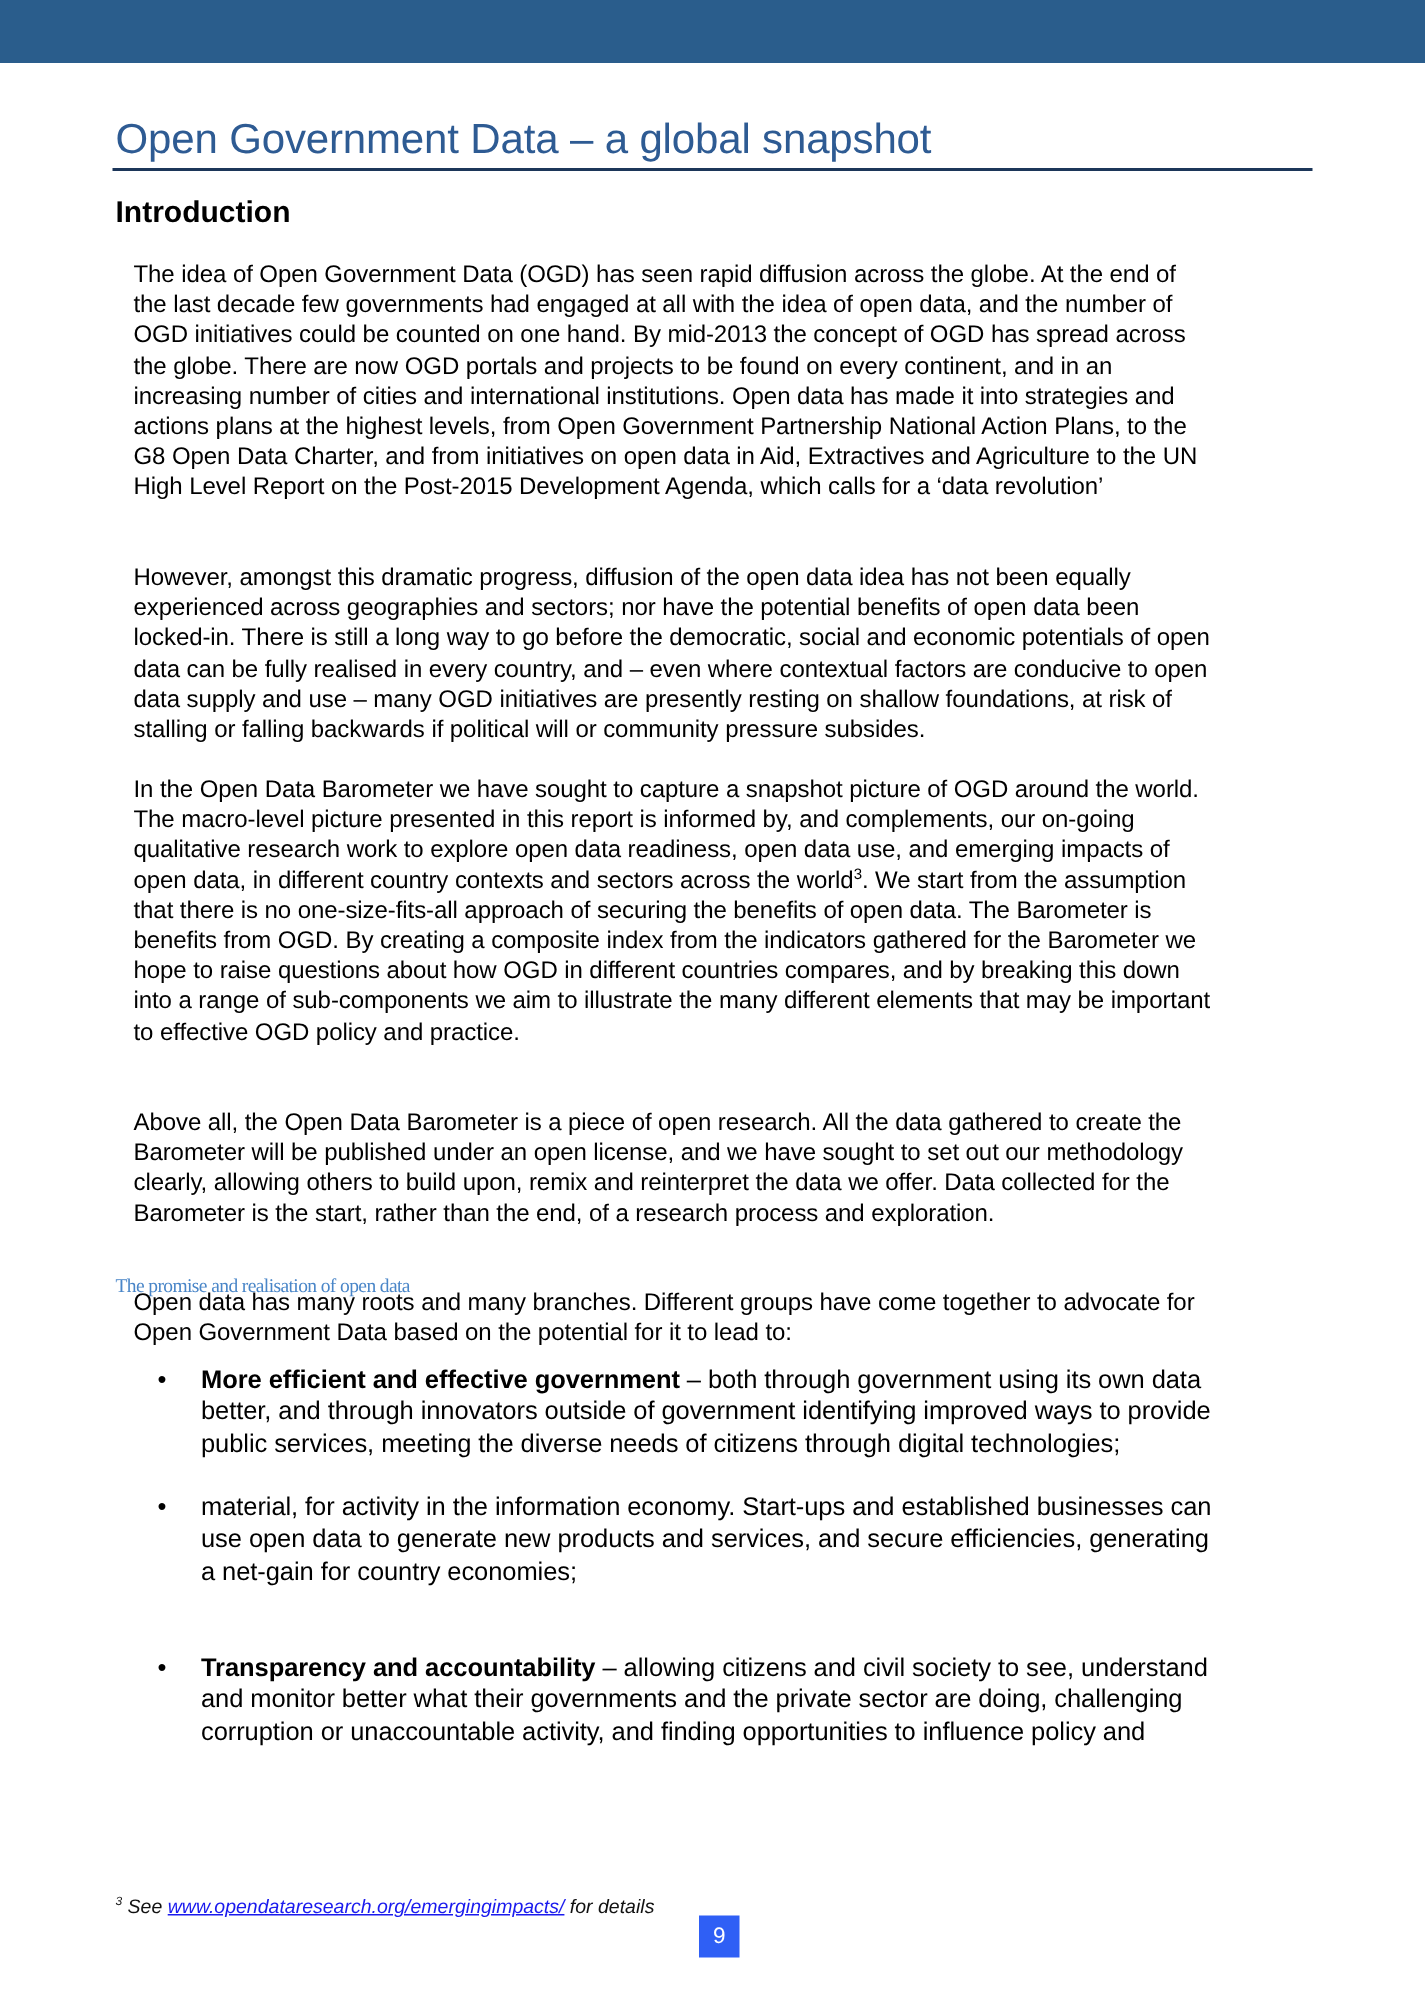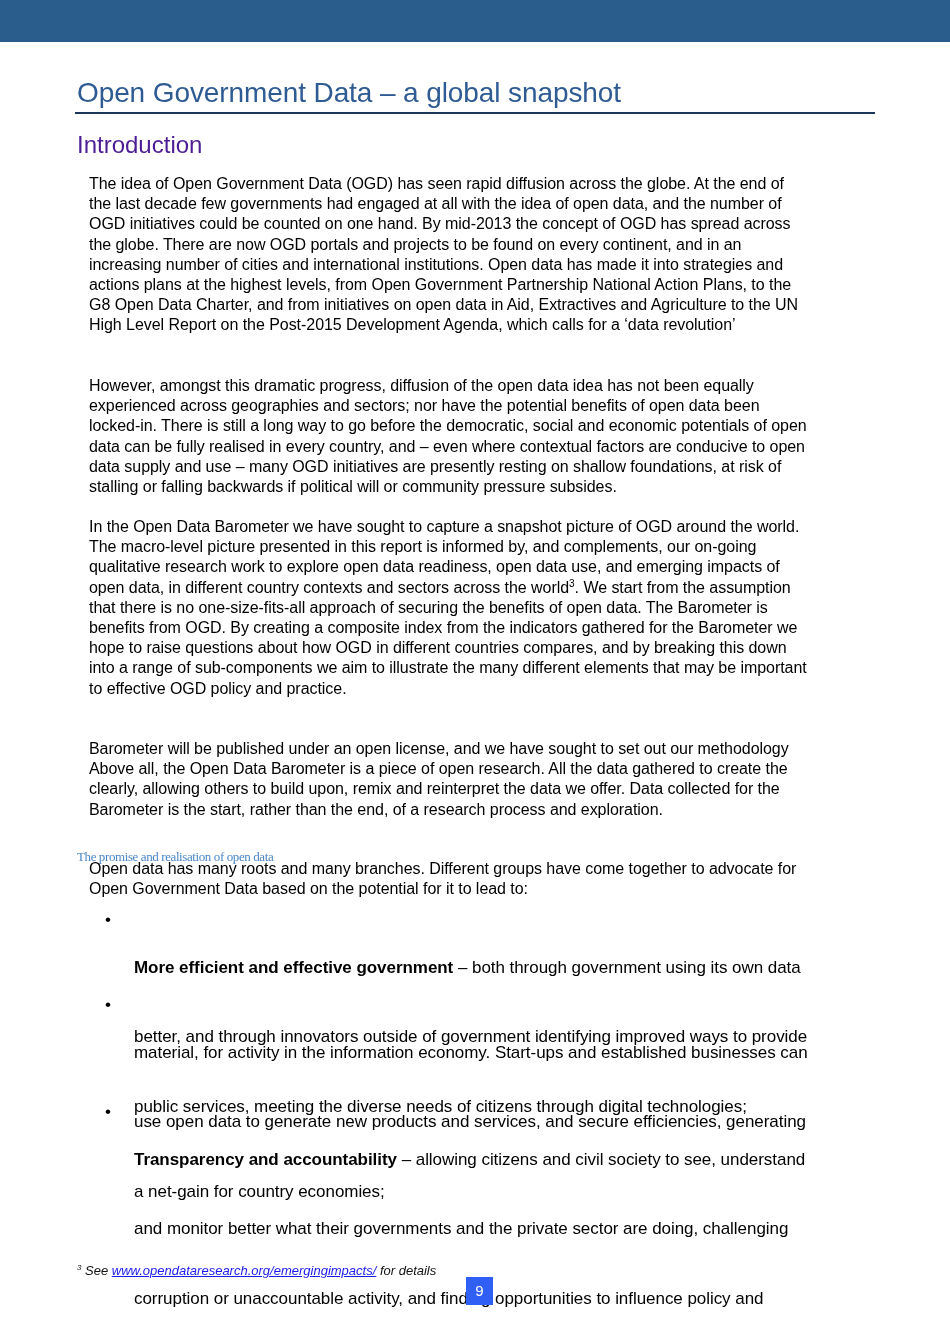--- a/index.html
+++ b/index.html
@@ -36,23 +36,23 @@
       left: 75px;
       top: 112px;
       width: 800px;
       height: 2px;
       background: #1c3659;
     }
     .section-heading {
       position: absolute;
       left: 77px;
       top: 131px;
-      font-size: 24px;
-      font-weight: normal;
-      color: #4c1d95;
+      font-size: 20px;
+      font-weight: bold;
+      color: #000000;
       white-space: nowrap;
     }
     .para {
       position: absolute;
       left: 77px;
       width: 800px;
       font-size: 16px;
       line-height: 20.2px;
       margin: 12px;
       letter-spacing: -0.05px;
@@ -85,21 +85,21 @@
       position: absolute;
       left: 28px;
       top: 0;
       font-size: 17px;
     }
     .bullet-body {
       position: absolute;
       left: 57px;
       top: 0;
     }
-    .bullet-body .line { letter-spacing: -0.05px; margin-top: 48px; }
+    .bullet-body .line { letter-spacing: -0.05px; }
     .bullet-body b { font-weight: bold; }
     .footnote {
       position: absolute;
       left: 77px;
       top: 1263px;
       font-size: 13px;
       font-style: italic;
       white-space: nowrap;
       color: #111111;
     }
@@ -161,22 +161,22 @@
   <span class="line">qualitative research work to explore open data readiness, open data use, and emerging impacts of</span>
   <span class="line"><span>open data, in different country contexts and sectors across the world</span><sup>3</sup><span>. We start from the assumption</span></span>
   <span class="line">that there is no one-size-fits-all approach of securing the benefits of open data. The Barometer is</span>
   <span class="line">benefits from OGD. By creating a composite index from the indicators gathered for the Barometer we</span>
   <span class="line">hope to raise questions about how OGD in different countries compares, and by breaking this down</span>
   <span class="line">into a range of sub-components we aim to illustrate the many different elements that may be important</span>
   <span class="line">to effective OGD policy and practice.</span>
 </div>
 
 <div class="para" style="top:727px;">
+  <span class="line">Above all, the Open Data Barometer is a piece of open research. All the data gathered to create the</span>
   <span class="line">Barometer will be published under an open license, and we have sought to set out our methodology</span>
-  <span class="line">Above all, the Open Data Barometer is a piece of open research. All the data gathered to create the</span>
   <span class="line">clearly, allowing others to build upon, remix and reinterpret the data we offer. Data collected for the</span>
   <span class="line">Barometer is the start, rather than the end, of a research process and exploration.</span>
 </div>
 
 <div class="subheading">The promise and realisation of open data</div>
 
 <div class="para" style="top:847px;">
   <span class="line">Open data has many roots and many branches. Different groups have come together to advocate for</span>
   <span class="line">Open Government Data based on the potential for it to lead to:</span>
 </div>

